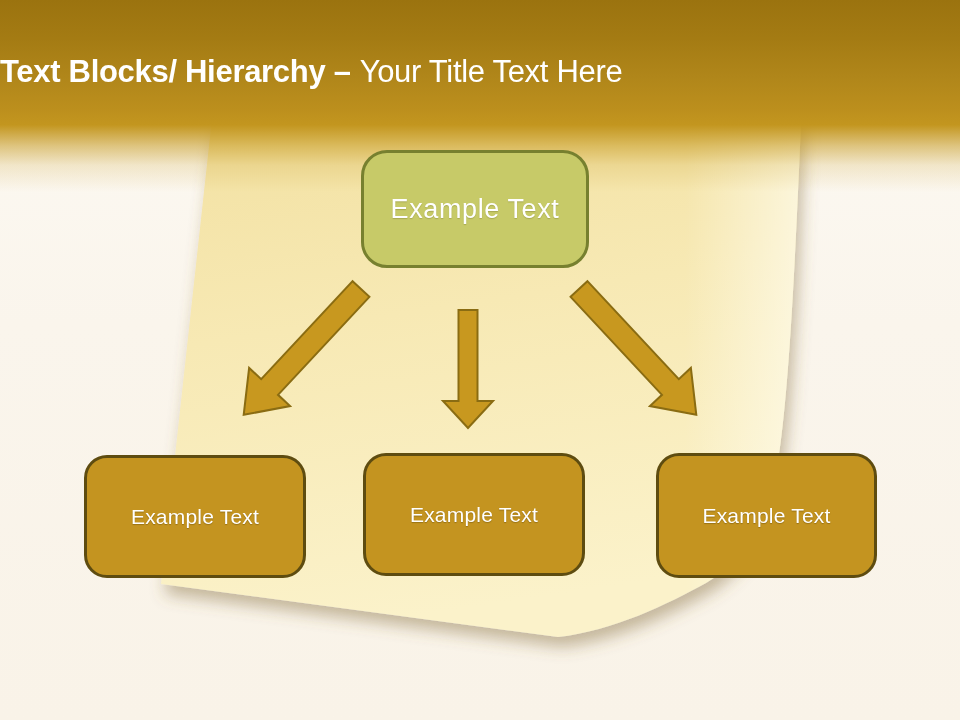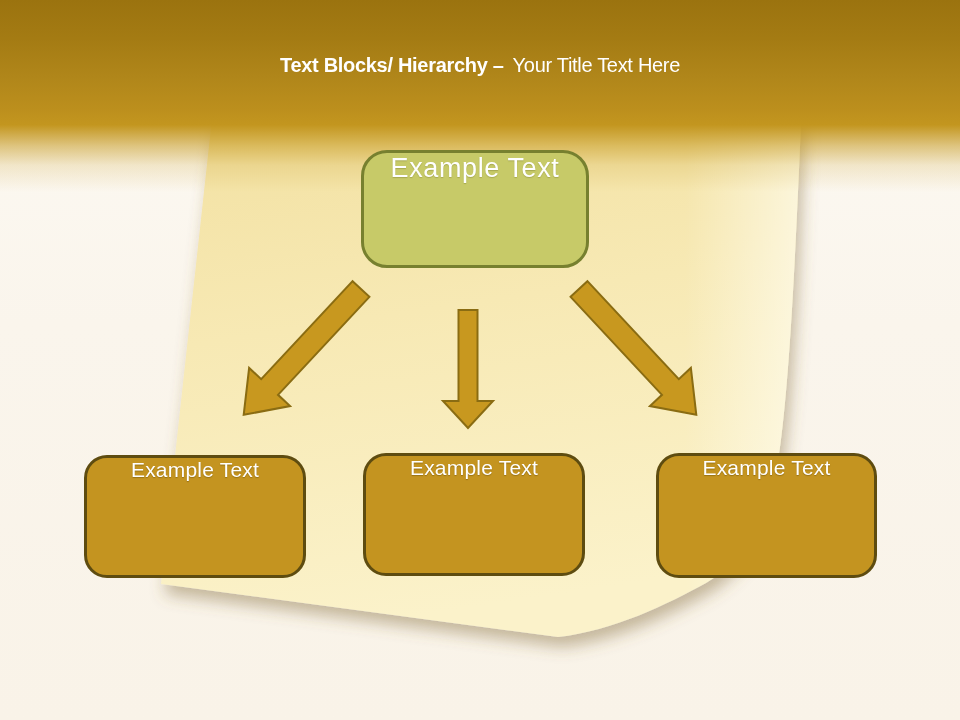--- a/index.html
+++ b/index.html
@@ -12,29 +12,29 @@
   .note-svg{position:absolute;left:0;top:0;z-index:1;}
   
   .title-bar{
     position:absolute;left:0;top:0;width:960px;height:192px;z-index:2;
     background:linear-gradient(180deg,
       #9b730f 0%, #a47b13 20%, #b0861a 40%, #bc8f1d 57%, #c3961f 65%,
       rgba(198,154,34,0.55) 76%, rgba(205,167,60,0.22) 86%, rgba(212,178,85,0) 100%);
   }
   .slide-title{
     position:absolute;left:0;top:54px;width:100%;
-    text-align:center;color:#ffffff;font-size:20px;letter-spacing:-0.3px;
+    text-align:left;color:#ffffff;font-size:31px;letter-spacing:-0.3px;
     white-space:nowrap;
   }
   .title-bold{font-weight:700;}
   .title-regular{font-weight:400;margin-left:9px;}
   
   .arrows-svg{position:absolute;left:0;top:0;z-index:3;}
   .node{
-    position:absolute;z-index:4;display:flex;align-items:flex-start;justify-content:center;
+    position:absolute;z-index:4;display:flex;align-items:center;justify-content:center;
     color:#ffffff;box-sizing:border-box;text-align:center;
   }
   .node-root{
     left:361px;top:150px;width:228px;height:118px;
     background:#c7ca68;border:3px solid #77802f;border-radius:26px;
     font-size:27px;letter-spacing:0.6px;
     text-shadow:0 1px 1px rgba(110,110,40,0.35);
   }
   .node-child{
     top:454px;width:222px;height:123px;

